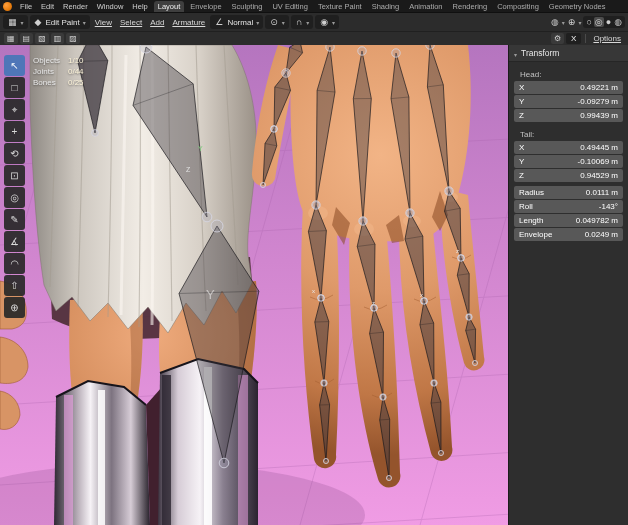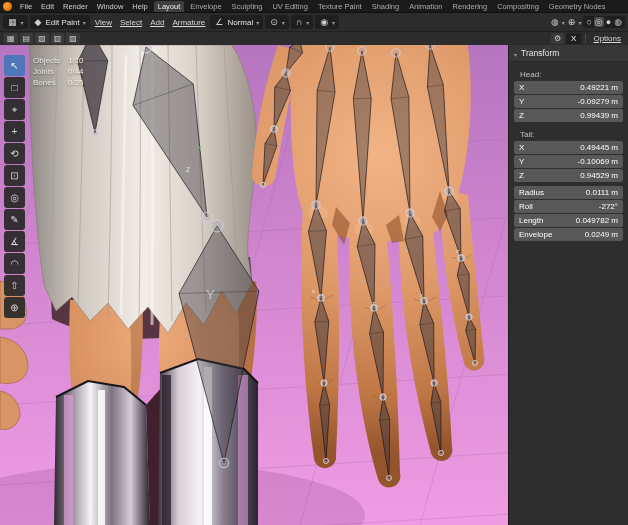--- a/index.html
+++ b/index.html
@@ -409,21 +409,21 @@
       <span>Z</span>
       <span class="fv">0.94529 m</span>
     </div>
     <div class="fgap"></div>
     <div class="fld">
       <span>Radius</span>
       <span class="fv">0.0111 m</span>
     </div>
     <div class="fld">
       <span>Roll</span>
-      <span class="fv">-272°</span>
+      <span class="fv">-143°</span>
     </div>
     <div class="fld">
       <span>Length</span>
       <span class="fv">0.049782 m</span>
     </div>
     <div class="fld">
       <span>Envelope</span>
       <span class="fv">0.0249 m</span>
     </div>
   </div>

